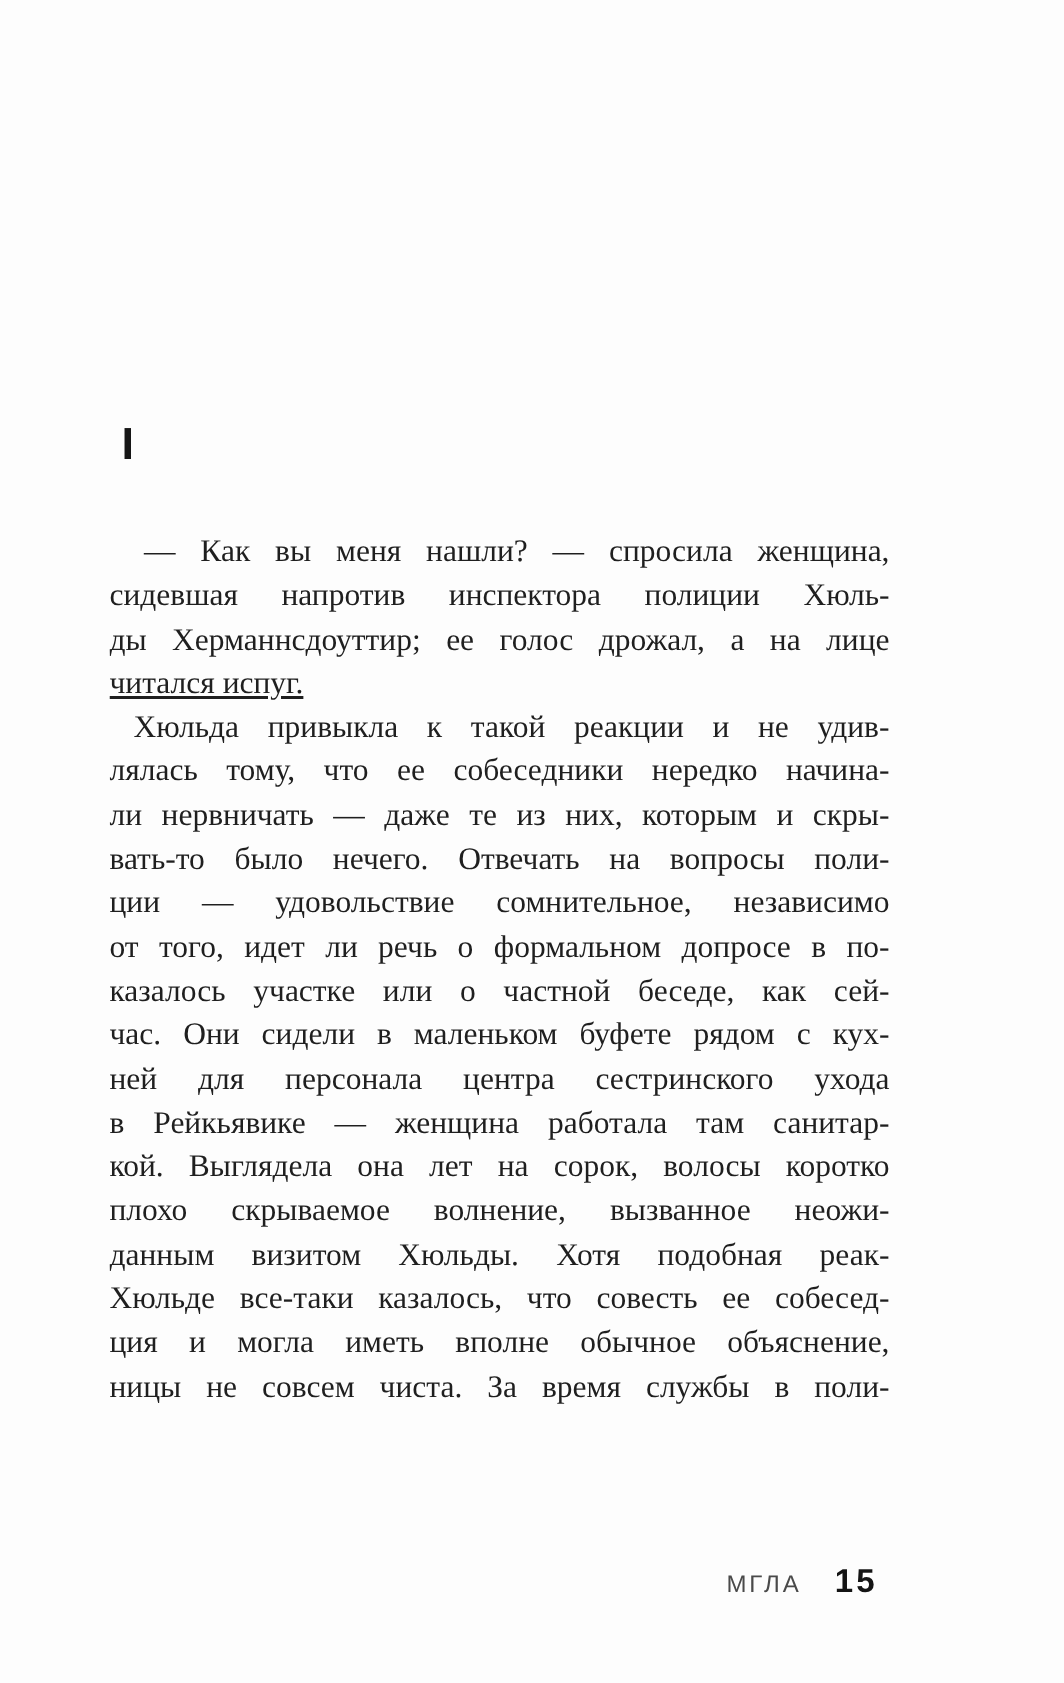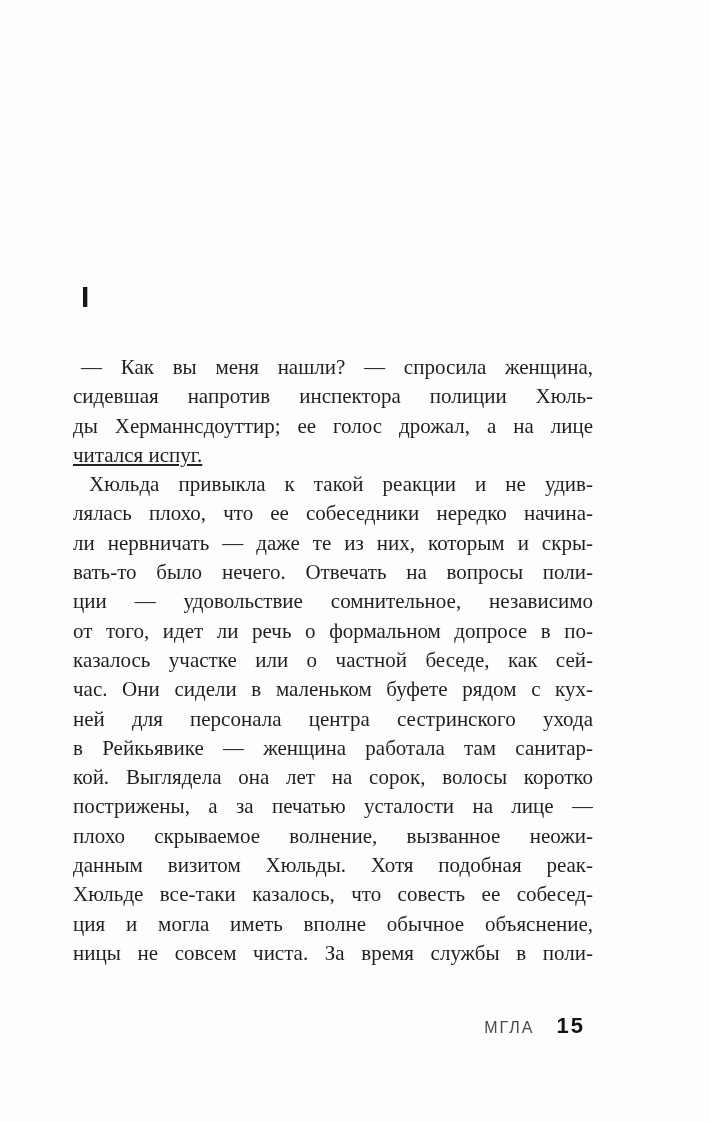--- a/index.html
+++ b/index.html
@@ -59,45 +59,45 @@
     letter-spacing: 2px;
     color: #4a4a4a;
     font-weight: 400;
   }
   .page-num {
     margin-left: 22px;
     font-size: 22px;
     font-weight: 700;
     letter-spacing: 2px;
     color: #141414;
+    margin-top: 28px;
   }
 </style>
 </head>
 <body>
 
 <div class="page" style="background: rgb(253, 253, 253);">
   <div class="chapter">I</div>
 
   <div class="text-block" style="color: rgb(31, 31, 31);">
-      <div class="text-line" style="text-indent: 8px;">— Как вы меня нашли? — спросила женщина,</div>
+      <div class="text-line" style="text-indent: 8px; margin-left: 15px;">— Как вы меня нашли? — спросила женщина,</div>
       <div class="text-line">сидевшая напротив инспектора полиции Хюль-</div>
       <div class="text-line">ды Херманнсдоуттир; ее голос дрожал, а на лице</div>
       <div class="text-line paragraph-end">читался испуг.</div>
       <div class="text-line" style="text-indent: 16px;">Хюльда привыкла к такой реакции и не удив-</div>
-      <div class="text-line">лялась плохо, что ее собеседники нередко начина-</div>
+      <div class="text-line">лялась тому, что ее собеседники нередко начина-</div>
       <div class="text-line">ли нервничать — даже те из них, которым и скры-</div>
       <div class="text-line">вать-то было нечего. Отвечать на вопросы поли-</div>
       <div class="text-line">ции — удовольствие сомнительное, независимо</div>
       <div class="text-line">от того, идет ли речь о формальном допросе в по-</div>
       <div class="text-line">казалось участке или о частной беседе, как сей-</div>
       <div class="text-line">час. Они сидели в маленьком буфете рядом с кух-</div>
       <div class="text-line">ней для персонала центра сестринского ухода</div>
       <div class="text-line">в Рейкьявике — женщина работала там санитар-</div>
       <div class="text-line">кой. Выглядела она лет на сорок, волосы коротко</div>
-      <div class="text-line">пострижены, а за печатью усталости на лице —</div>
       <div class="text-line">плохо скрываемое волнение, вызванное неожи-</div>
       <div class="text-line">данным визитом Хюльды. Хотя подобная реак-</div>
       <div class="text-line">Хюльде все-таки казалось, что совесть ее собесед-</div>
       <div class="text-line">ция и могла иметь вполне обычное объяснение,</div>
       <div class="text-line">ницы не совсем чиста. За время службы в поли-</div>
     </div>
 
   <div class="footer">
     <span class="book-title">МГЛА</span>
     <span class="page-num">15</span>

